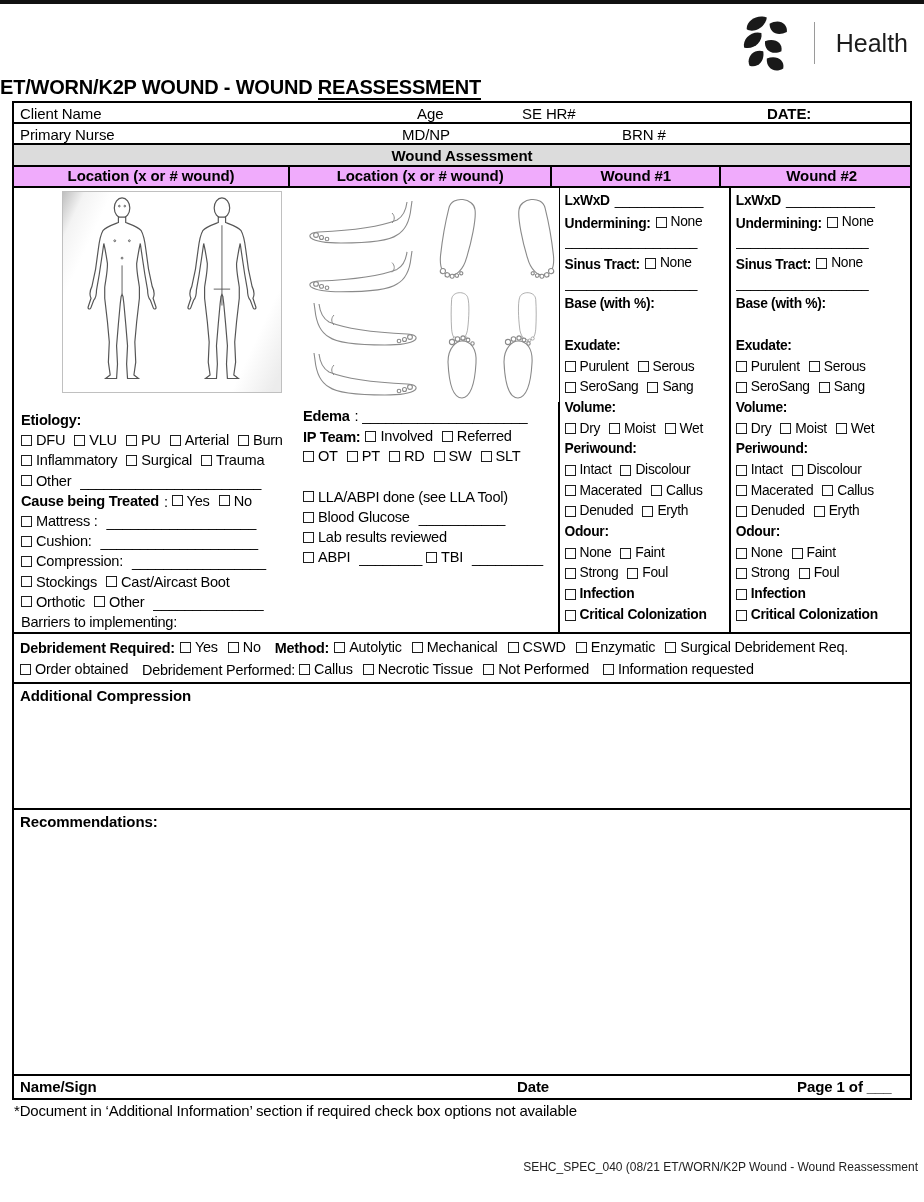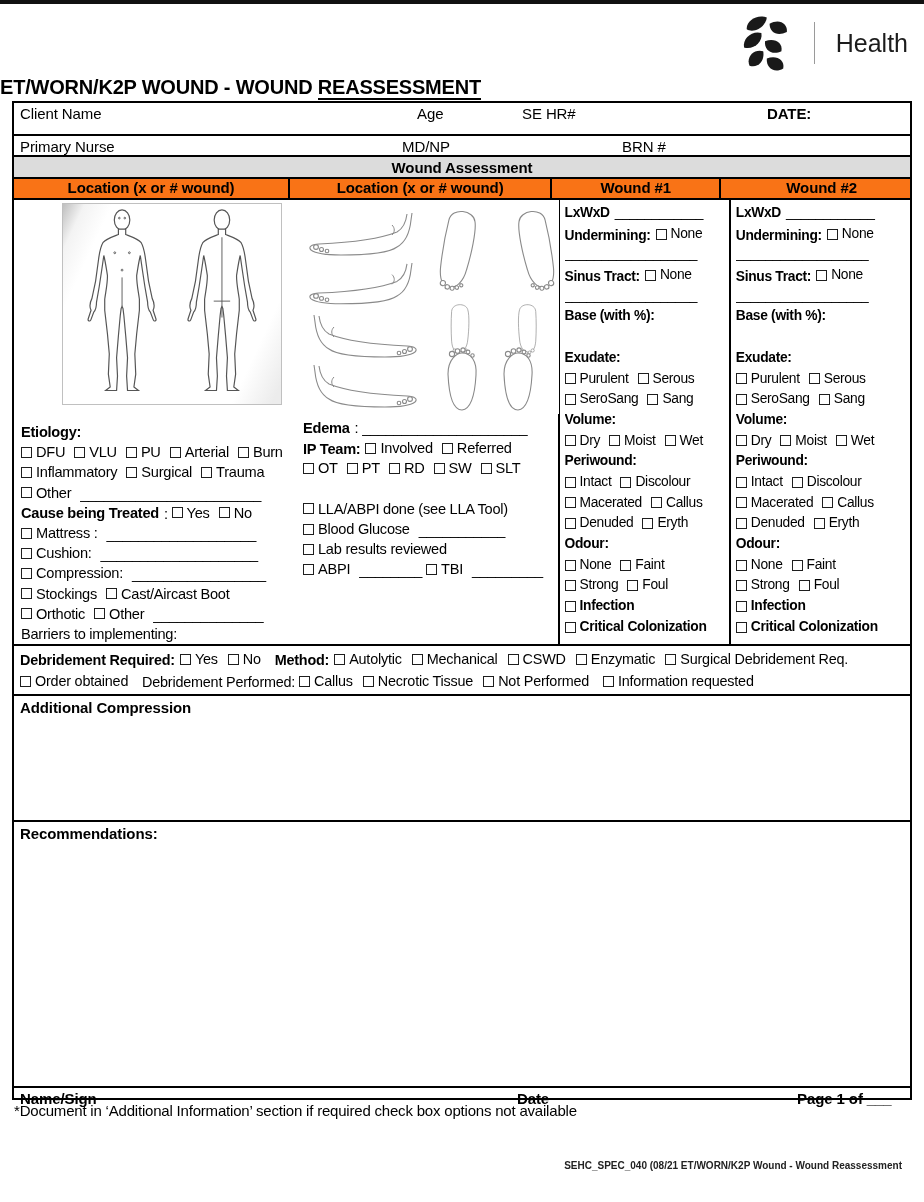--- a/index.html
+++ b/index.html
@@ -14,23 +14,23 @@
 
   
   .title{position:absolute;top:76px;left:0;width:100%;text-align:left;font-size:20px;font-weight:600;letter-spacing:-0.2px;}
   .title .emph{font-weight:800;border-bottom:2.5px solid #000;padding-bottom:0px;}
 
   
   .ftable{position:absolute;left:12px;top:101px;width:900px;height:999px;border:2px solid #000;
           box-sizing:border-box;display:flex;flex-direction:column;}
   .row{position:relative;box-sizing:border-box;border-bottom:2px solid #000;flex:none;}
   .row:last-child{border-bottom:none;}
-  .r-client{height:33px;padding-left:44px;}  .r-nurse{height:21px;}
+  .r-client{height:21px;padding-left:44px;}  .r-nurse{height:21px;}
   .r-section{height:22px;background:#dcdcdc;text-align:center;font-weight:700;font-size:15px;line-height:21px;}
-  .r-cols{height:21px;display:flex;background:#f97316;}
+  .r-cols{height:21px;display:flex;background:#f0abfc;}
   .r-cols .hc{box-sizing:border-box;border-right:2px solid #000;text-align:center;font-weight:700;font-size:15px;line-height:18px;}
   .r-cols .hc:last-child{border-right:none;margin-left:12px;}
   .hc.c1{width:281px;} .hc.c2{width:267px;} .hc.c3{width:172px;} .hc.c4{width:180px;}
   .r-main{height:446px;display:flex;}
   .cell-loc{position:relative;width:548px;box-sizing:border-box;border-right:2px solid #000;}
   .cell-wound{width:172px;box-sizing:border-box;border-right:2px solid #000;padding:3px 5px;}
   .cell-wound.w2{width:180px;border-right:none;}
   .r-debride{height:50px;padding:3px 0 12px 6px;}
   .r-add{height:126px;} .r-rec{height:266px;} .r-sign{height:33px;border-bottom:none;}
 
@@ -59,21 +59,21 @@
             border:1px solid #c0c0c0;display:flex;justify-content:center;align-items:center;}
   .feet-img{position:absolute;left:287px;top:0px;width:258px;height:214px;background:#fff;}
   .diagram-stroke{stroke:#555;fill:#fff;stroke-width:1.3;}
   .diagram-detail{stroke:#555;fill:none;stroke-width:1;}
   .foot-stroke{stroke:#8a8a8a;fill:#fff;stroke-width:1.1;}
 
   
   .r-sign .abs-label{font-weight:700;}
 
   .footnote{position:absolute;left:14px;top:1102px;font-size:15px;letter-spacing:-0.2px;}
-  .doc-code{position:absolute;right:22px;top:1160px;font-size:10px;font-weight:700;color:#222;letter-spacing:0;}
+  .doc-code{position:absolute;right:6px;top:1160px;font-size:12px;font-weight:400;color:#222;letter-spacing:0;}
 </style>
 </head>
 <body>
 
 <div class="page">
   <div class="topbar"></div>
 
   <div class="logo">
     <svg width="56" height="62" viewBox="0 0 58 68">
       <g fill="#191919">

